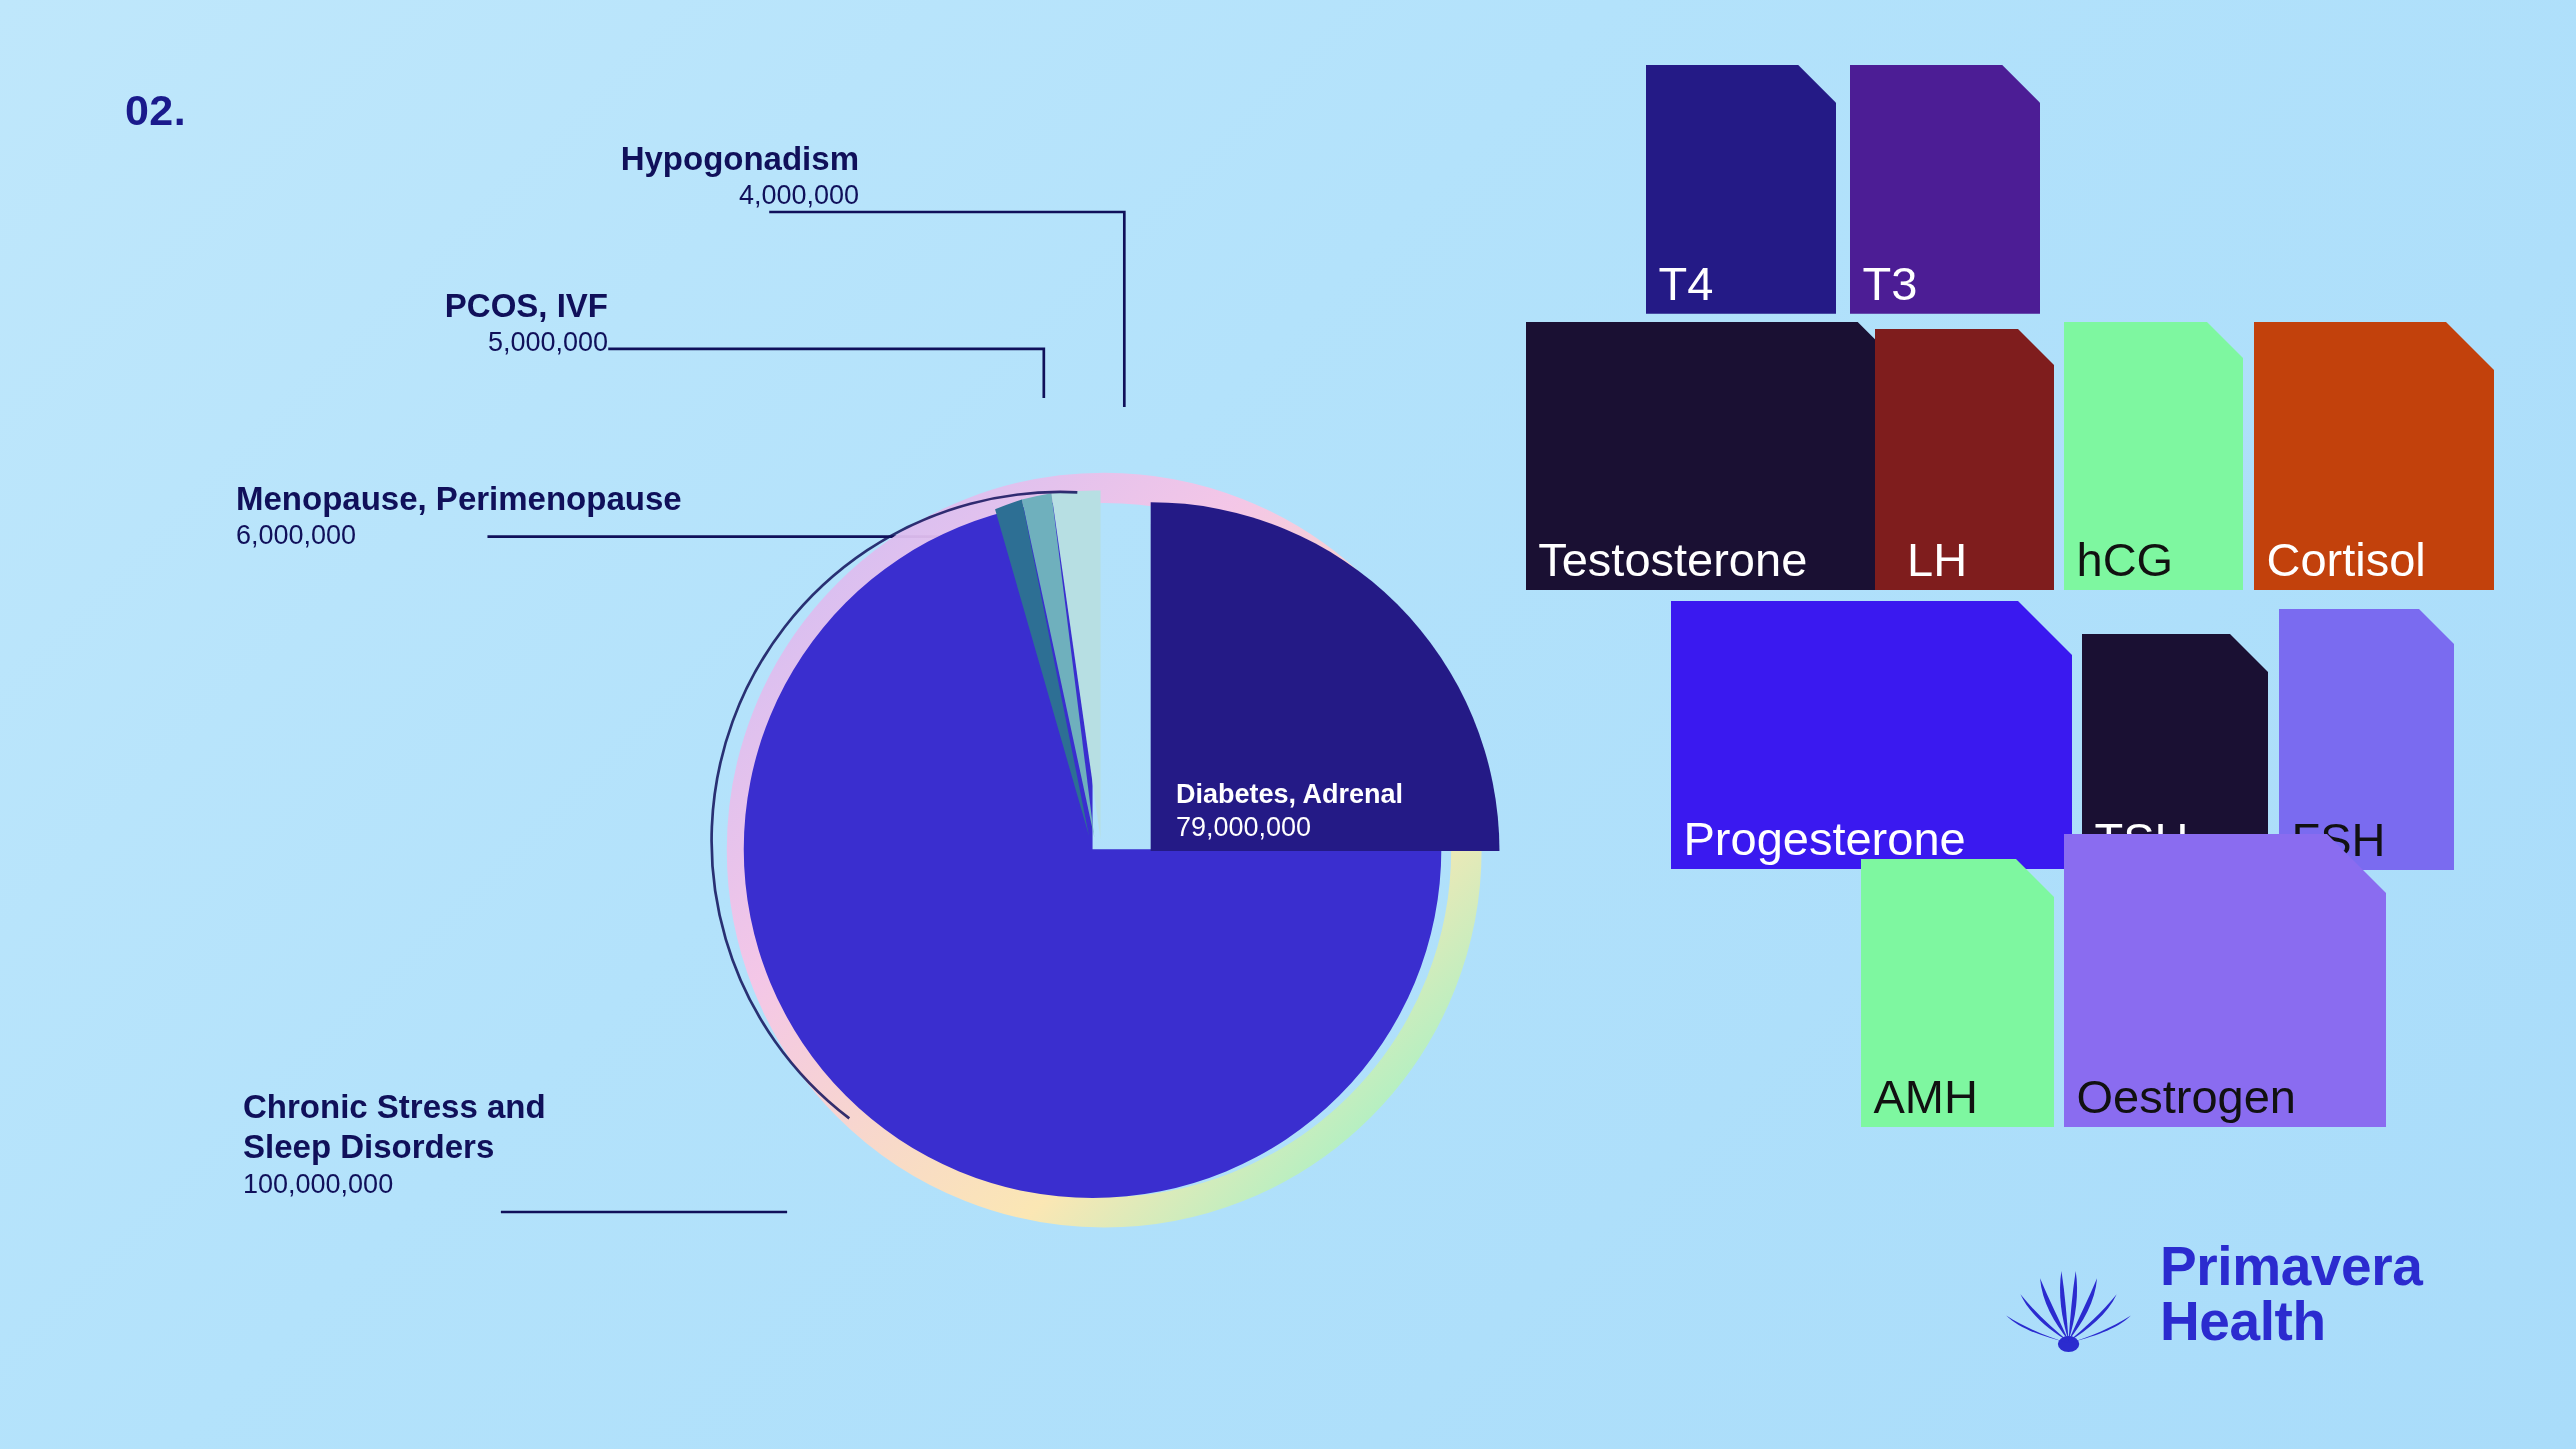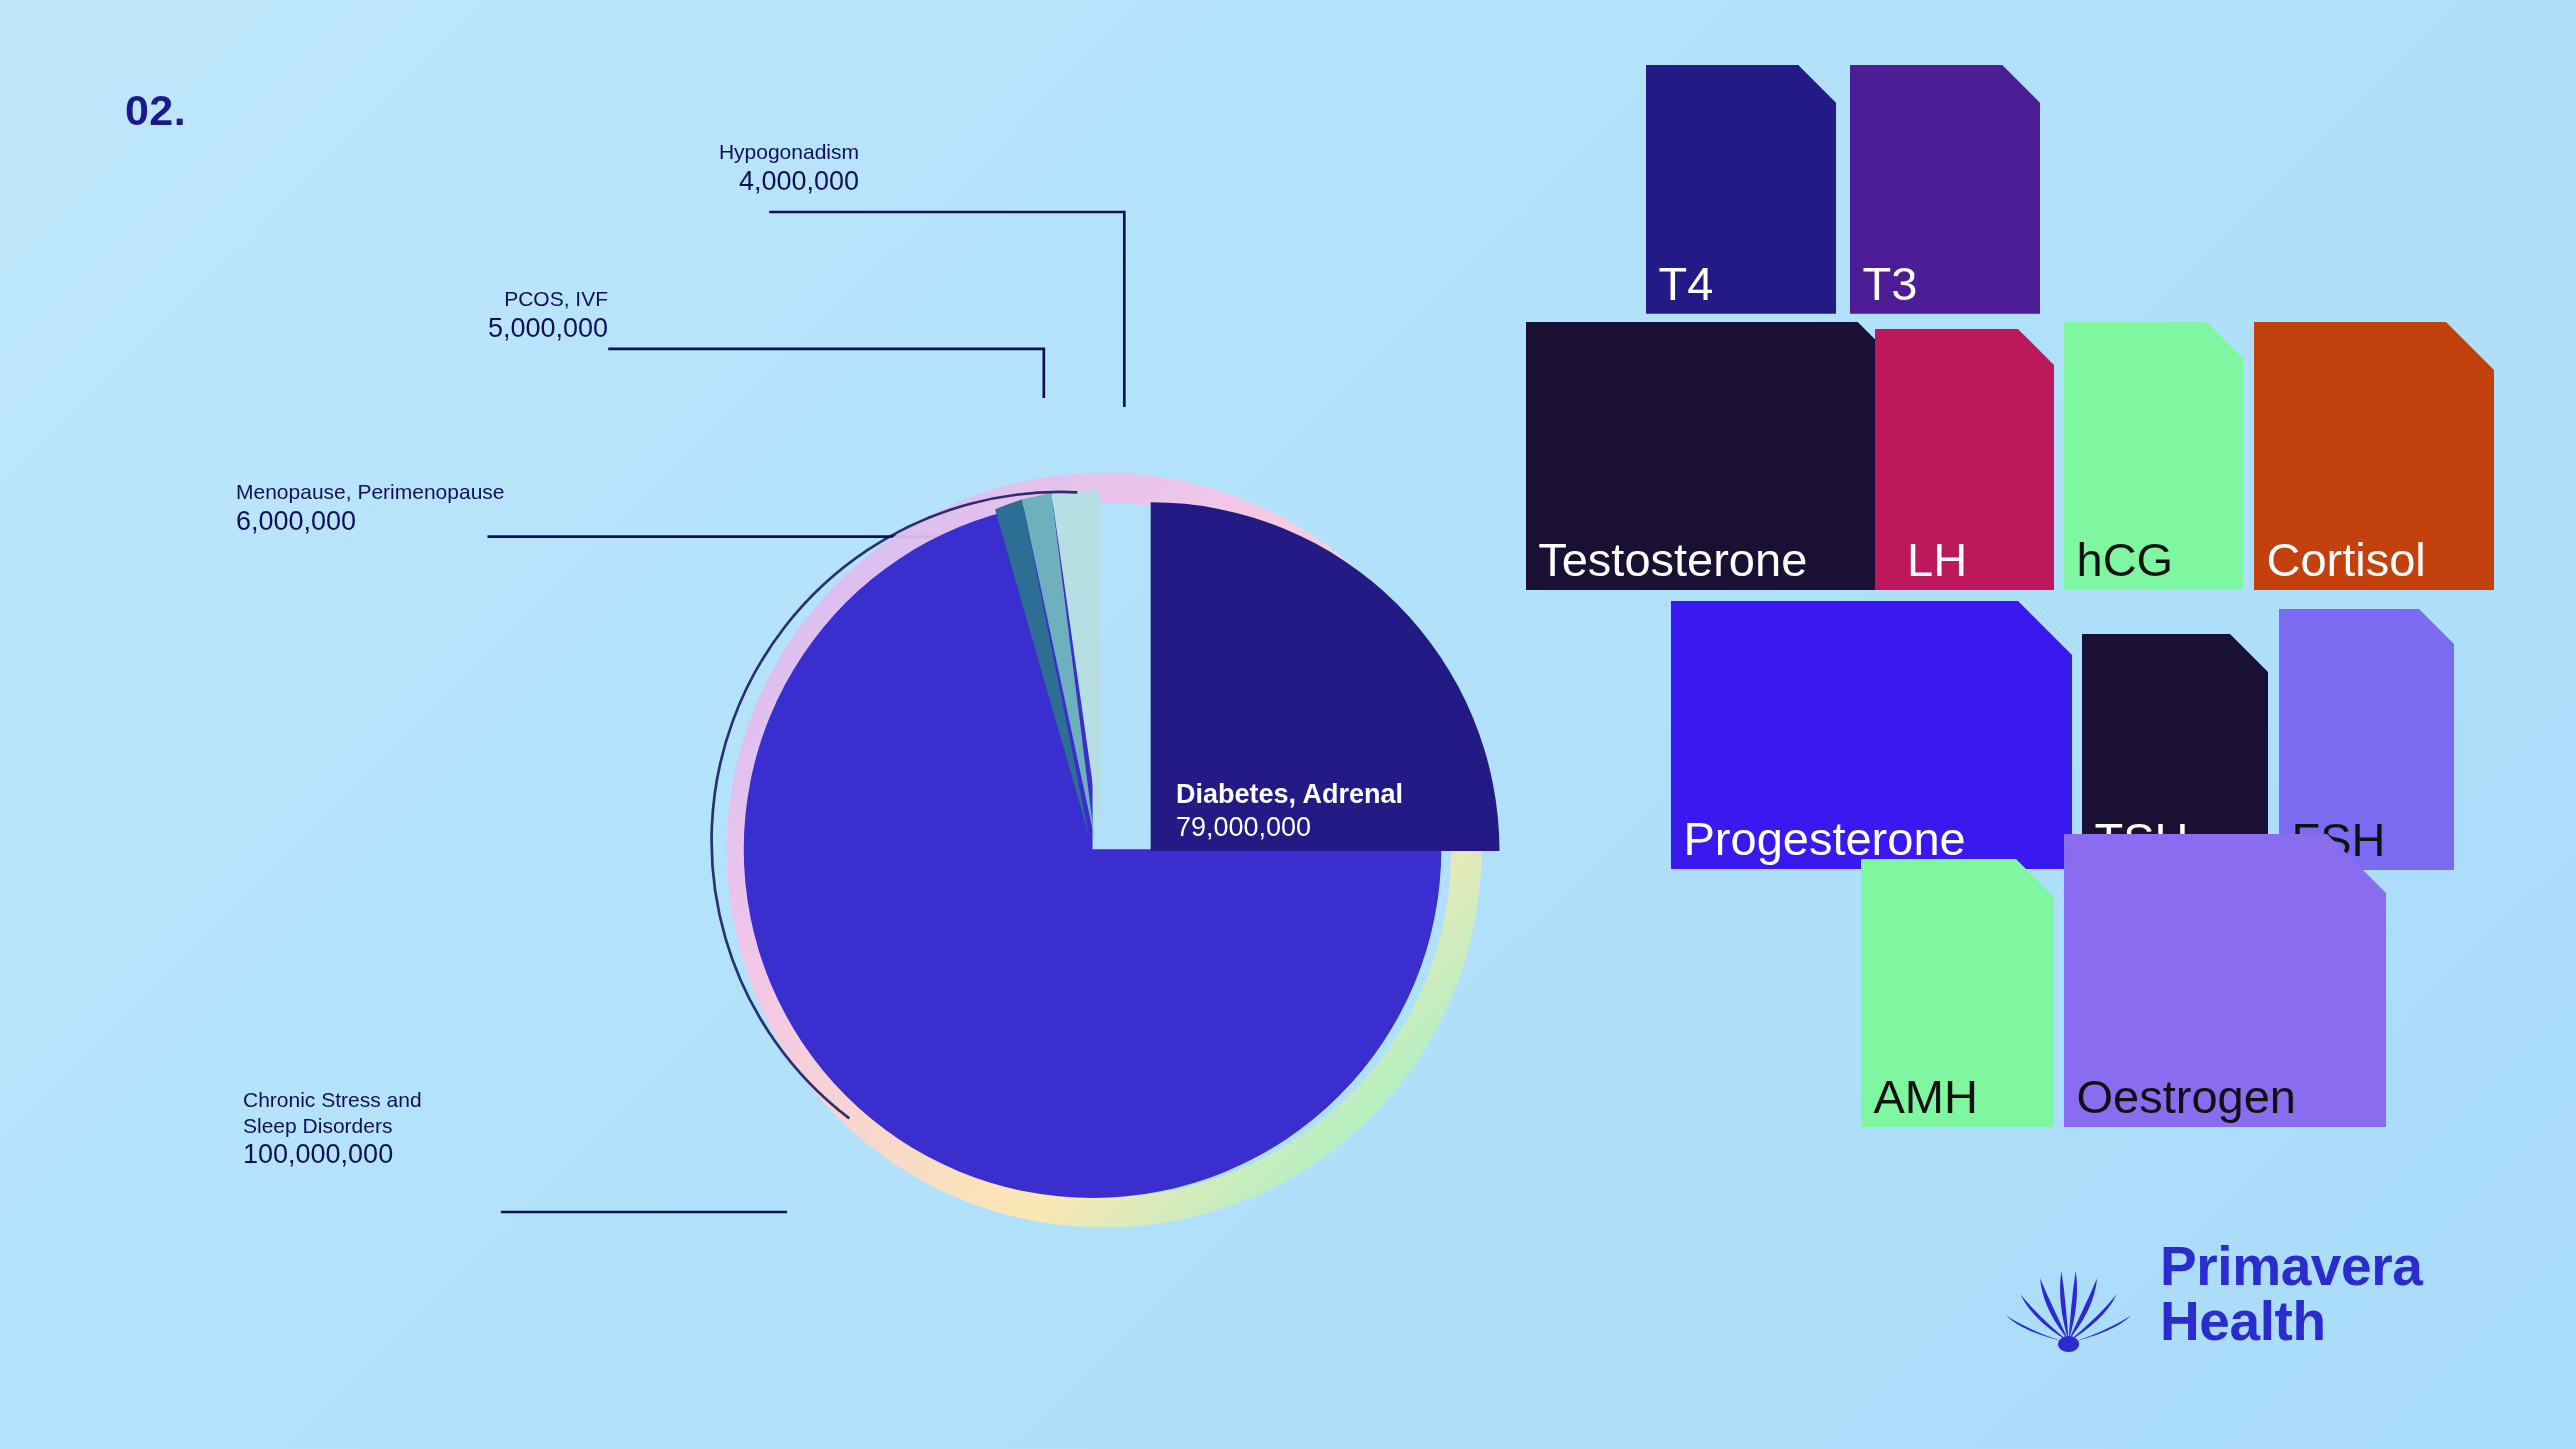--- a/index.html
+++ b/index.html
@@ -29,21 +29,21 @@
     background:#7ef7a0;z-index:0;
   }
   .headline .hl-text{position:relative;z-index:1;}
 
   
   .pie-wrap{position:absolute;left:657px;top:385px;width:948px;height:957px;}
   .pie-svg{position:absolute;left:0;top:0;}
 
   
   .label{position:absolute;color:#10105a;}
-  .label .l-title{font-weight:normal;font-size:21px;line-height:1.22;}
+  .label .l-title{font-weight:bold;font-size:33px;line-height:1.22;}
   .label .l-value{font-size:27px;line-height:1.22;}
   .label.right-align{text-align:right;}
 
   .lbl-hypogonadism{left:501px;top:139px;width:358px;}
   .lbl-pcos{left:322px;top:286px;width:286px;}
   .lbl-menopause{left:236px;top:479px;width:581px;}
   .lbl-chronic{left:243px;top:1087px;width:411px;}
 
   .inpie-label{
     position:absolute;left:1176px;top:778px;color:#ffffff;
@@ -148,21 +148,21 @@
   <div class="chips">
       <div class="chip" style="left: 179px; top: 10.7px; width: 190px; height: 249px; background: rgb(36, 26, 134); color: rgb(255, 255, 255); clip-path: polygon(0px 0px, calc(100% - 38px) 0px, 100% 38px, 100% 100%, 0px 100%);">
         <span>T4</span>
       </div>
       <div class="chip" style="left: 383px; top: 10.7px; width: 190px; height: 249px; background: #4c1d95; color: rgb(255, 255, 255); clip-path: polygon(0px 0px, calc(100% - 38px) 0px, 100% 38px, 100% 100%, 0px 100%);">
         <span>T3</span>
       </div>
       <div class="chip" style="left: 10.7px; top: 268px; width: 386px; height: 268px; background: rgb(26, 16, 51); color: rgb(255, 255, 255); clip-path: polygon(0px 0px, calc(100% - 54px) 0px, 100% 54px, 100% 100%, 0px 100%); margin-left: 48px;">
         <span>Testosterone</span>
       </div>
-      <div class="chip" style="left: 408px; top: 275px; width: 179px; height: 261px; background: #be185d; color: rgb(255, 255, 255); clip-path: polygon(0px 0px, calc(100% - 36px) 0px, 100% 36px, 100% 100%, 0px 100%); padding-left: 32px;">
+      <div class="chip" style="left: 408px; top: 275px; width: 179px; height: 261px; background: #7f1d1d; color: rgb(255, 255, 255); clip-path: polygon(0px 0px, calc(100% - 36px) 0px, 100% 36px, 100% 100%, 0px 100%); padding-left: 32px;">
         <span>LH</span>
       </div>
       <div class="chip" style="left: 597px; top: 268px; width: 179px; height: 268px; background: rgb(126, 247, 160); color: rgb(17, 17, 17); clip-path: polygon(0px 0px, calc(100% - 36px) 0px, 100% 36px, 100% 100%, 0px 100%);">
         <span>hCG</span>
       </div>
       <div class="chip" style="left: 787px; top: 268px; width: 240px; height: 268px; background: #c2410c; color: rgb(255, 255, 255); clip-path: polygon(0px 0px, calc(100% - 48px) 0px, 100% 48px, 100% 100%, 0px 100%);">
         <span>Cortisol</span>
       </div>
       <div class="chip" style="left: 204px; top: 547px; width: 401px; height: 268px; background: rgb(58, 25, 240); color: rgb(255, 255, 255); clip-path: polygon(0px 0px, calc(100% - 54px) 0px, 100% 54px, 100% 100%, 0px 100%);">
         <span>Progesterone</span>

